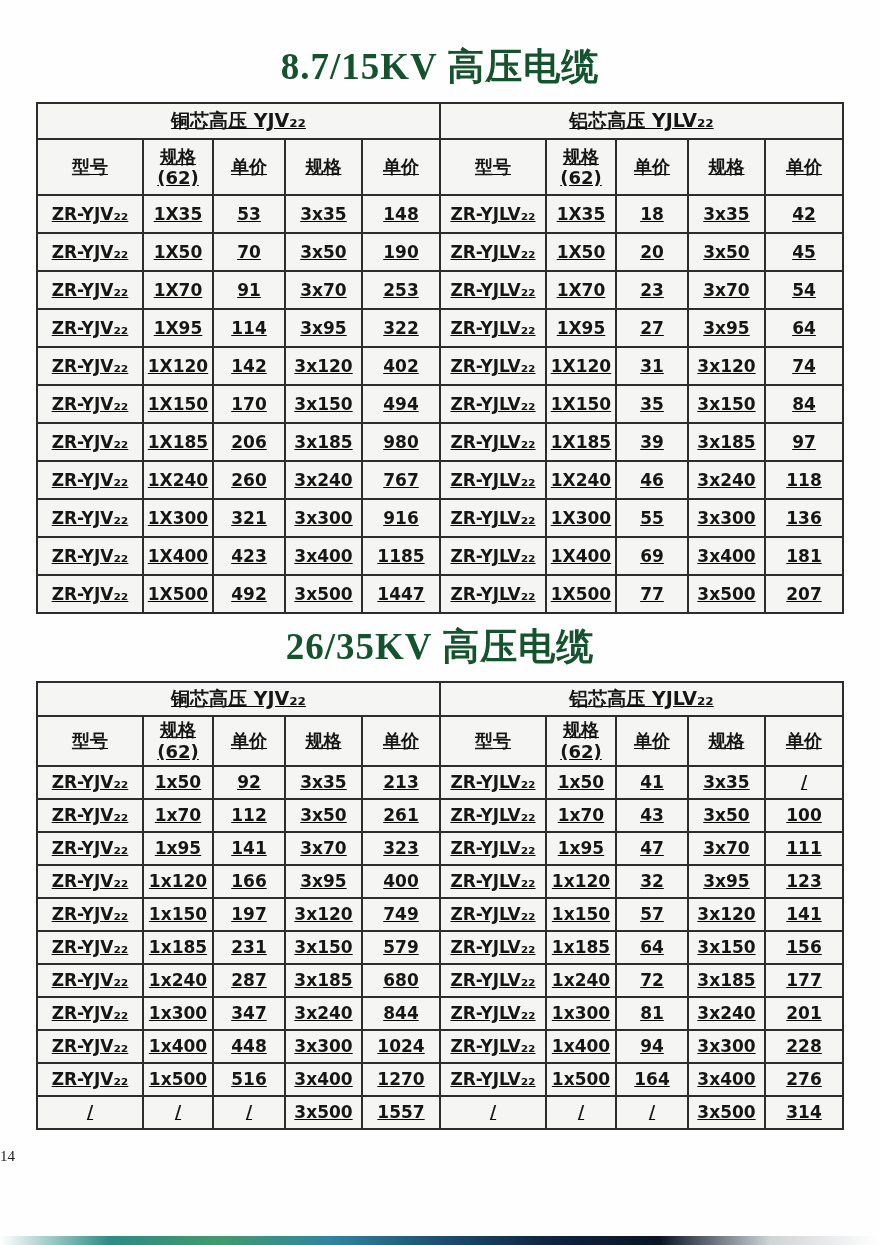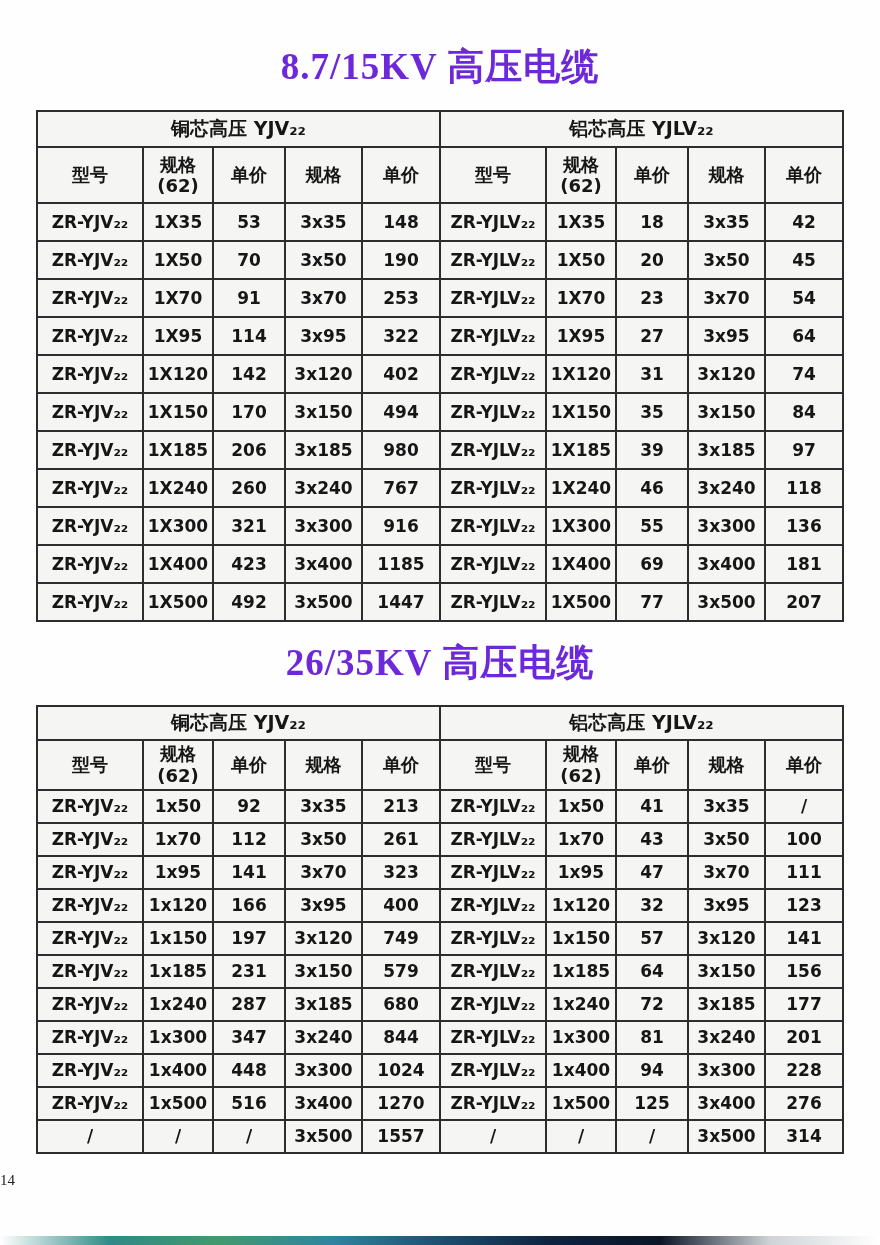--- a/index.html
+++ b/index.html
@@ -9,32 +9,33 @@
     background: #fefefe;
     position: relative;
     overflow: hidden;
     font-family: "DejaVu Sans", "Liberation Sans", sans-serif;
   }
   .doc-title {
     margin: 0;
     text-align: center;
     font-family: "Liberation Serif", "DejaVu Serif", serif;
     font-weight: bold;
-    color: #6d28d9;
+    color: #14532d;
     font-size: 37px;
     line-height: 1.25;
     letter-spacing: 1px;
   }
   .title-1 { padding: 44px 0 12px 0; }
   .title-2 { padding: 10px 0 10px 0; }
   table.price-table {
     border-collapse: collapse;
     table-layout: fixed;
-    margin: 8px auto;
+    margin: 0 auto;
     width: 806px;
+    text-decoration: underline;
   }
   .price-table th, .price-table td {
     border: 2px solid #2d2d2d;
     background: #f5f5f3;
     text-align: center;
     vertical-align: middle;
     color: #161616;
     font-weight: bold;
     padding: 0;
     overflow: hidden;
@@ -383,21 +384,21 @@
           <td>228</td>
         </tr>
         <tr>
           <td>ZR-YJV₂₂</td>
           <td>1x500</td>
           <td>516</td>
           <td>3x400</td>
           <td>1270</td>
           <td>ZR-YJLV₂₂</td>
           <td>1x500</td>
-          <td>125</td>
+          <td>164</td>
           <td>3x400</td>
           <td>276</td>
         </tr>
         <tr>
           <td>/</td>
           <td>/</td>
           <td>/</td>
           <td>3x500</td>
           <td>1557</td>
           <td>/</td>

